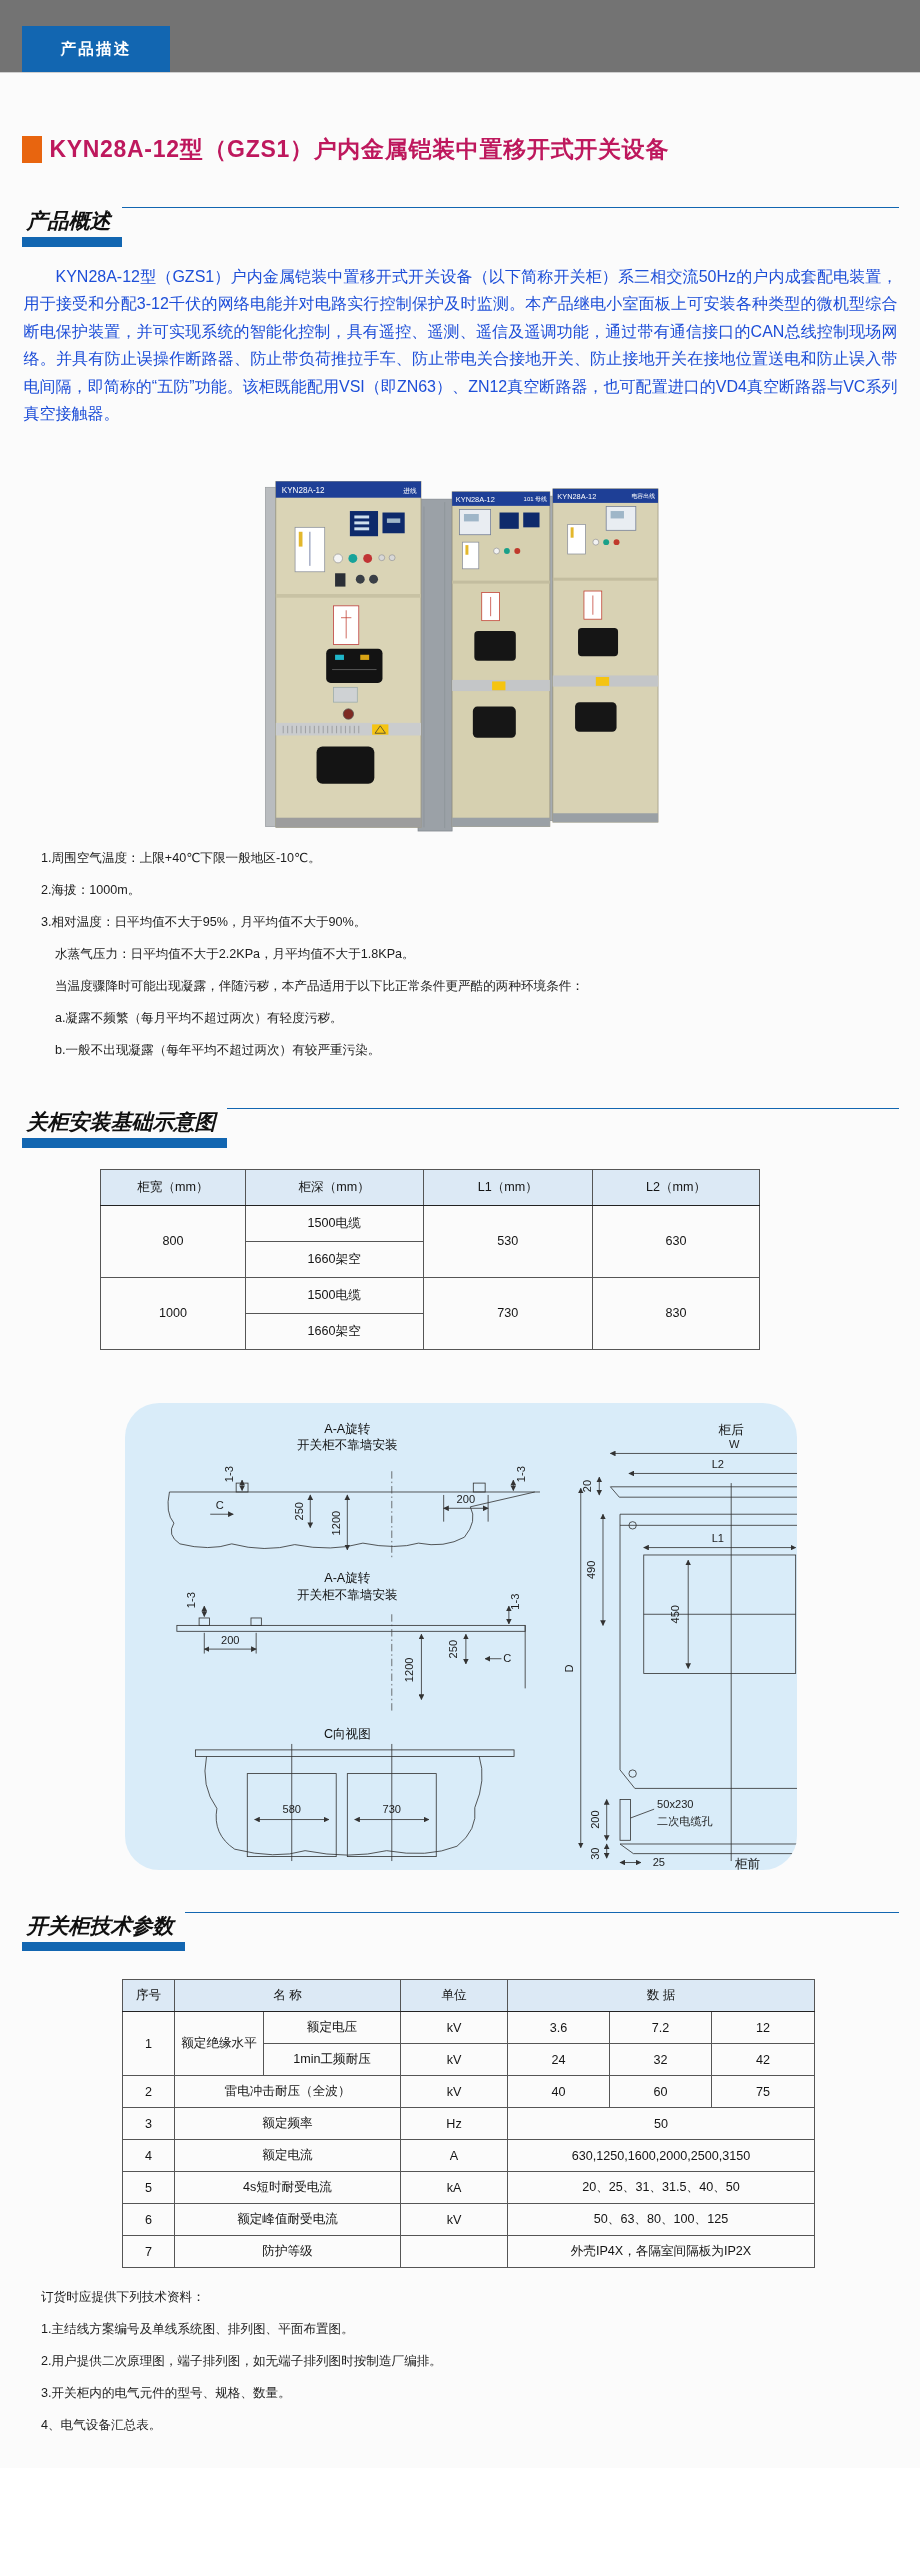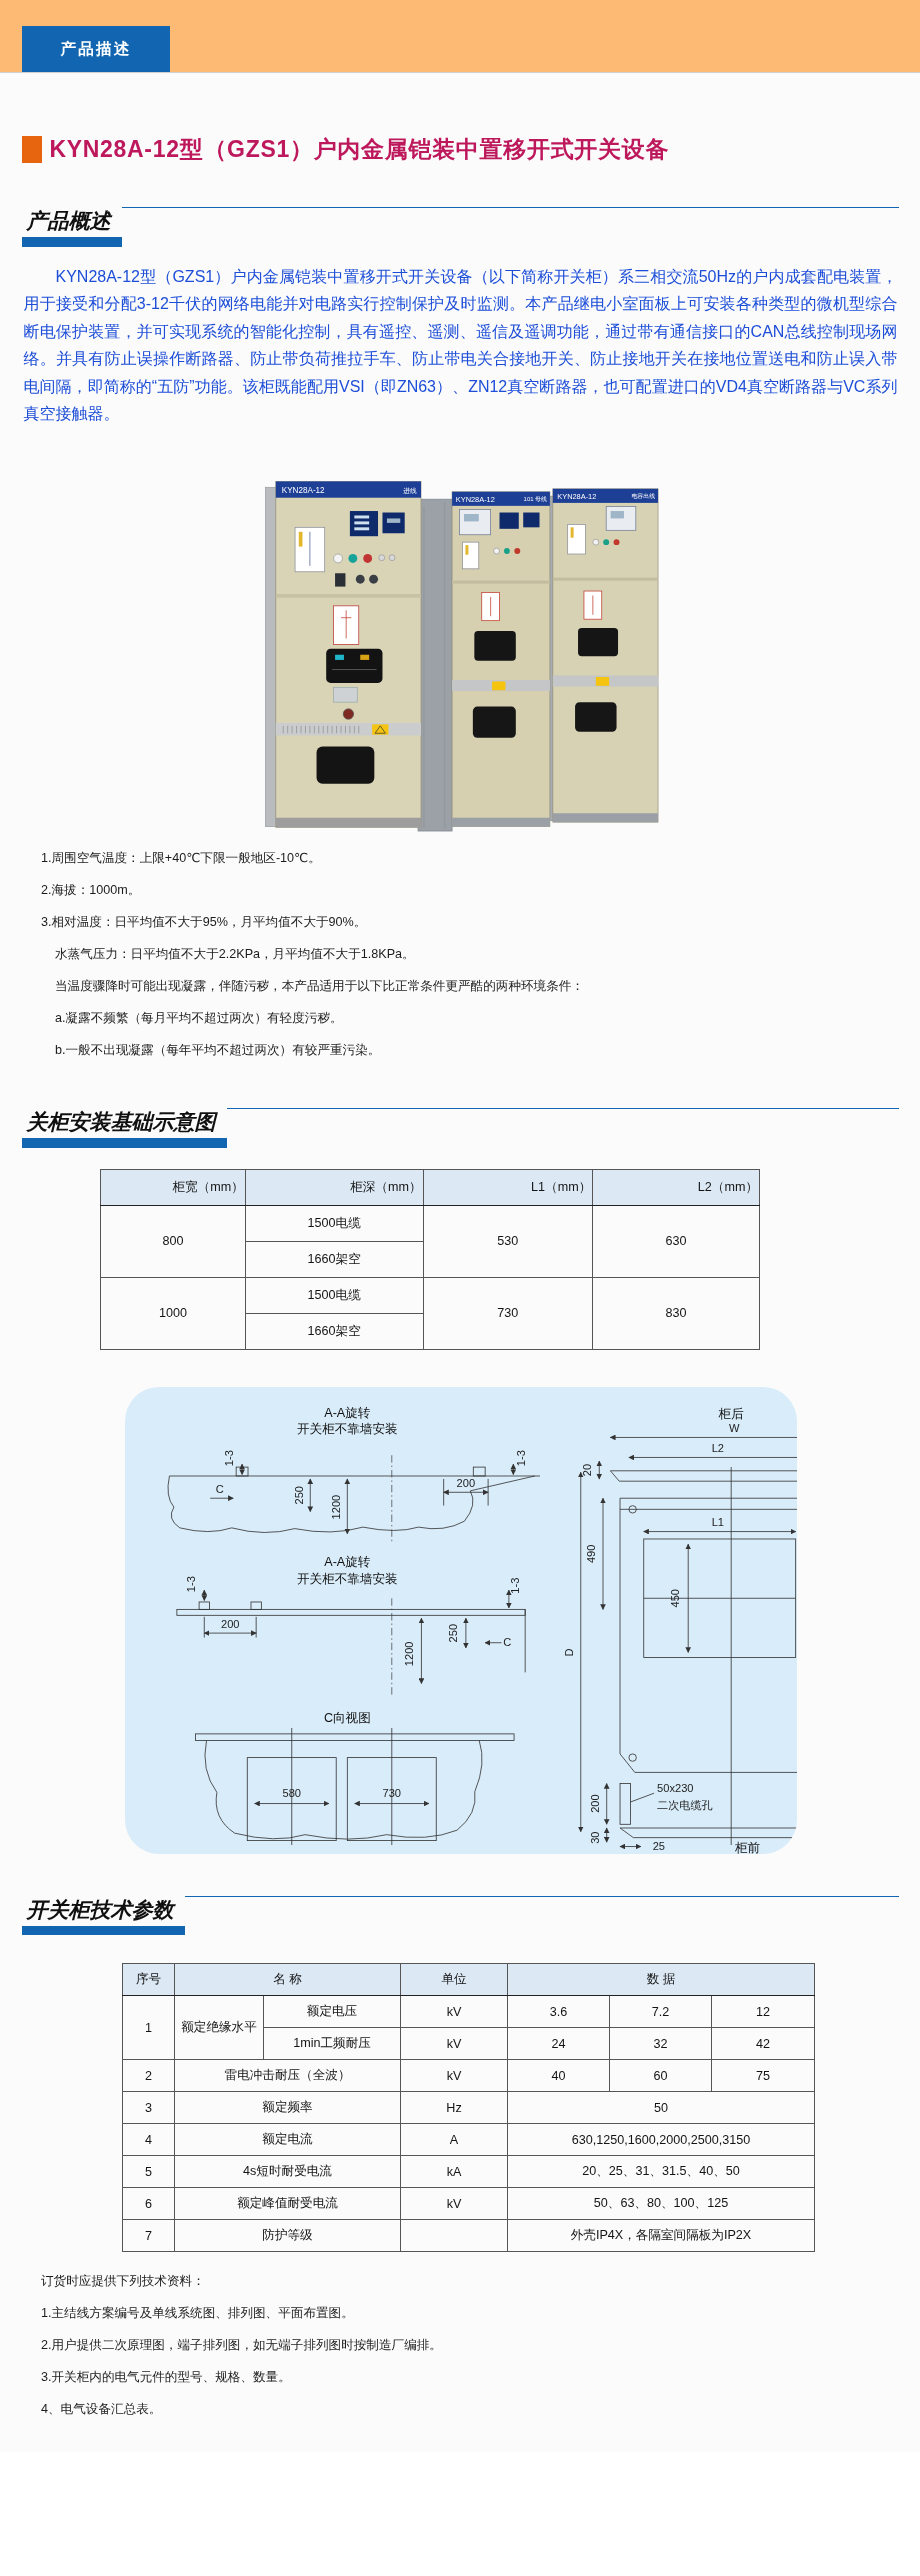--- a/index.html
+++ b/index.html
@@ -1,38 +1,38 @@
 <!DOCTYPE html>
 <html style="font-size:12px"><head>
 <meta charset="utf-8">
 <style>
   html,body{margin:0;padding:0;background:#ffffff;}
   body{width:921px;min-height:2576px;font-family:"Liberation Sans","DejaVu Sans",sans-serif;color:#1c1c1c;}
-  .topbar{height:72px;border-bottom:0.7px solid #cfcfcf;position:relative;background:#fdba74;}
+  .topbar{height:72px;border-bottom:0.7px solid #cfcfcf;position:relative;background:#737373;}
   .tab{position:absolute;left:22px;top:26px;width:148px;height:46px;background:#1266b1;color:#fff;
        font-size:15.6px;font-weight:bold;letter-spacing:2.2px;display:flex;align-items:center;justify-content:center;cursor:pointer;}
   .content{padding:0 22px 27px;background:#fbfbfb;}
   .title-row{display:flex;align-items:center;gap:7.4px;padding-top:61px;}
   .title-square{width:20px;height:27px;background:#e8650f;flex:0 0 auto;}
   .page-title{font-size:23px;font-weight:bold;color:#be185d;letter-spacing:0.7px;}
   .sec-head{display:flex;align-items:flex-start;margin-top:42px;margin-bottom:16.3px;}
   .sec-left{display:flex;flex-direction:column;}
   .sec-title{font-family:"DejaVu Serif","Liberation Serif",serif;font-style:italic;font-weight:bold;
              font-size:21px;color:#101010;padding:0 12px 2.2px 4.4px;white-space:nowrap;}
   .sec-bar{height:9.6px;background:#1266b1;}
   .sec-line{flex:1;height:9.6px;border-top:1.5px solid #1266b1;}
   .para{font-size:16px;line-height:27.4px;text-indent:2em;color:#1d4ed8;margin:4.4px 1.5px 0;text-align:justify;}
   .figure-wrap{text-align:center;margin:25px 0 4.4px;}
   .list .line{font-size:12.6px;line-height:32px;padding-left:19px;white-space:nowrap;}
   .list .line.sub{padding-left:33px;}
   table{border-collapse:collapse;font-size:12.6px;text-align:center;color:#141414;}
   .install-table{margin:21px 0 0 78px;width:660px;border-top:1.5px solid #222;border-bottom:1.5px solid #222;}
   .install-table th,.install-table td{border:0.7px solid #555;height:33px;font-weight:normal;}
-  .install-table thead th{background:#dce9f5;border-bottom:1.5px solid #222;text-align:right;}
-  .diagram-panel{margin:37px auto 0;width:672px;height:467px;background:#d9ecf9;border-radius:34px;overflow:hidden;}
+  .install-table thead th{background:#dce9f5;border-bottom:1.5px solid #222;}
+  .diagram-panel{margin:53px auto 0;width:672px;height:467px;background:#d9ecf9;border-radius:34px;overflow:hidden;}
   .tech-table{margin:28px 0 13px 100px;width:693px;border-top:1.5px solid #222;border-bottom:1.5px solid #222;}
   .tech-table th,.tech-table td{border:0.7px solid #555;height:29px;font-weight:normal;}
   .tech-table thead th{background:#dce9f5;border-bottom:1.5px solid #222;}
   .order-list{margin-top:3px;}
   .dln{stroke:#333;stroke-width:1.1;fill:none;}
   .dim{stroke:#333;stroke-width:1.1;fill:none;}
   .cl{stroke:#444;stroke-width:1;stroke-dasharray:10 4 2 4;fill:none;}
   .dt{font-size:15px;fill:#1d1d1d;font-family:"Liberation Sans","DejaVu Sans",sans-serif;}
   .dtt{font-size:17px;fill:#111;font-family:"Liberation Sans","DejaVu Sans",sans-serif;}
 </style>

